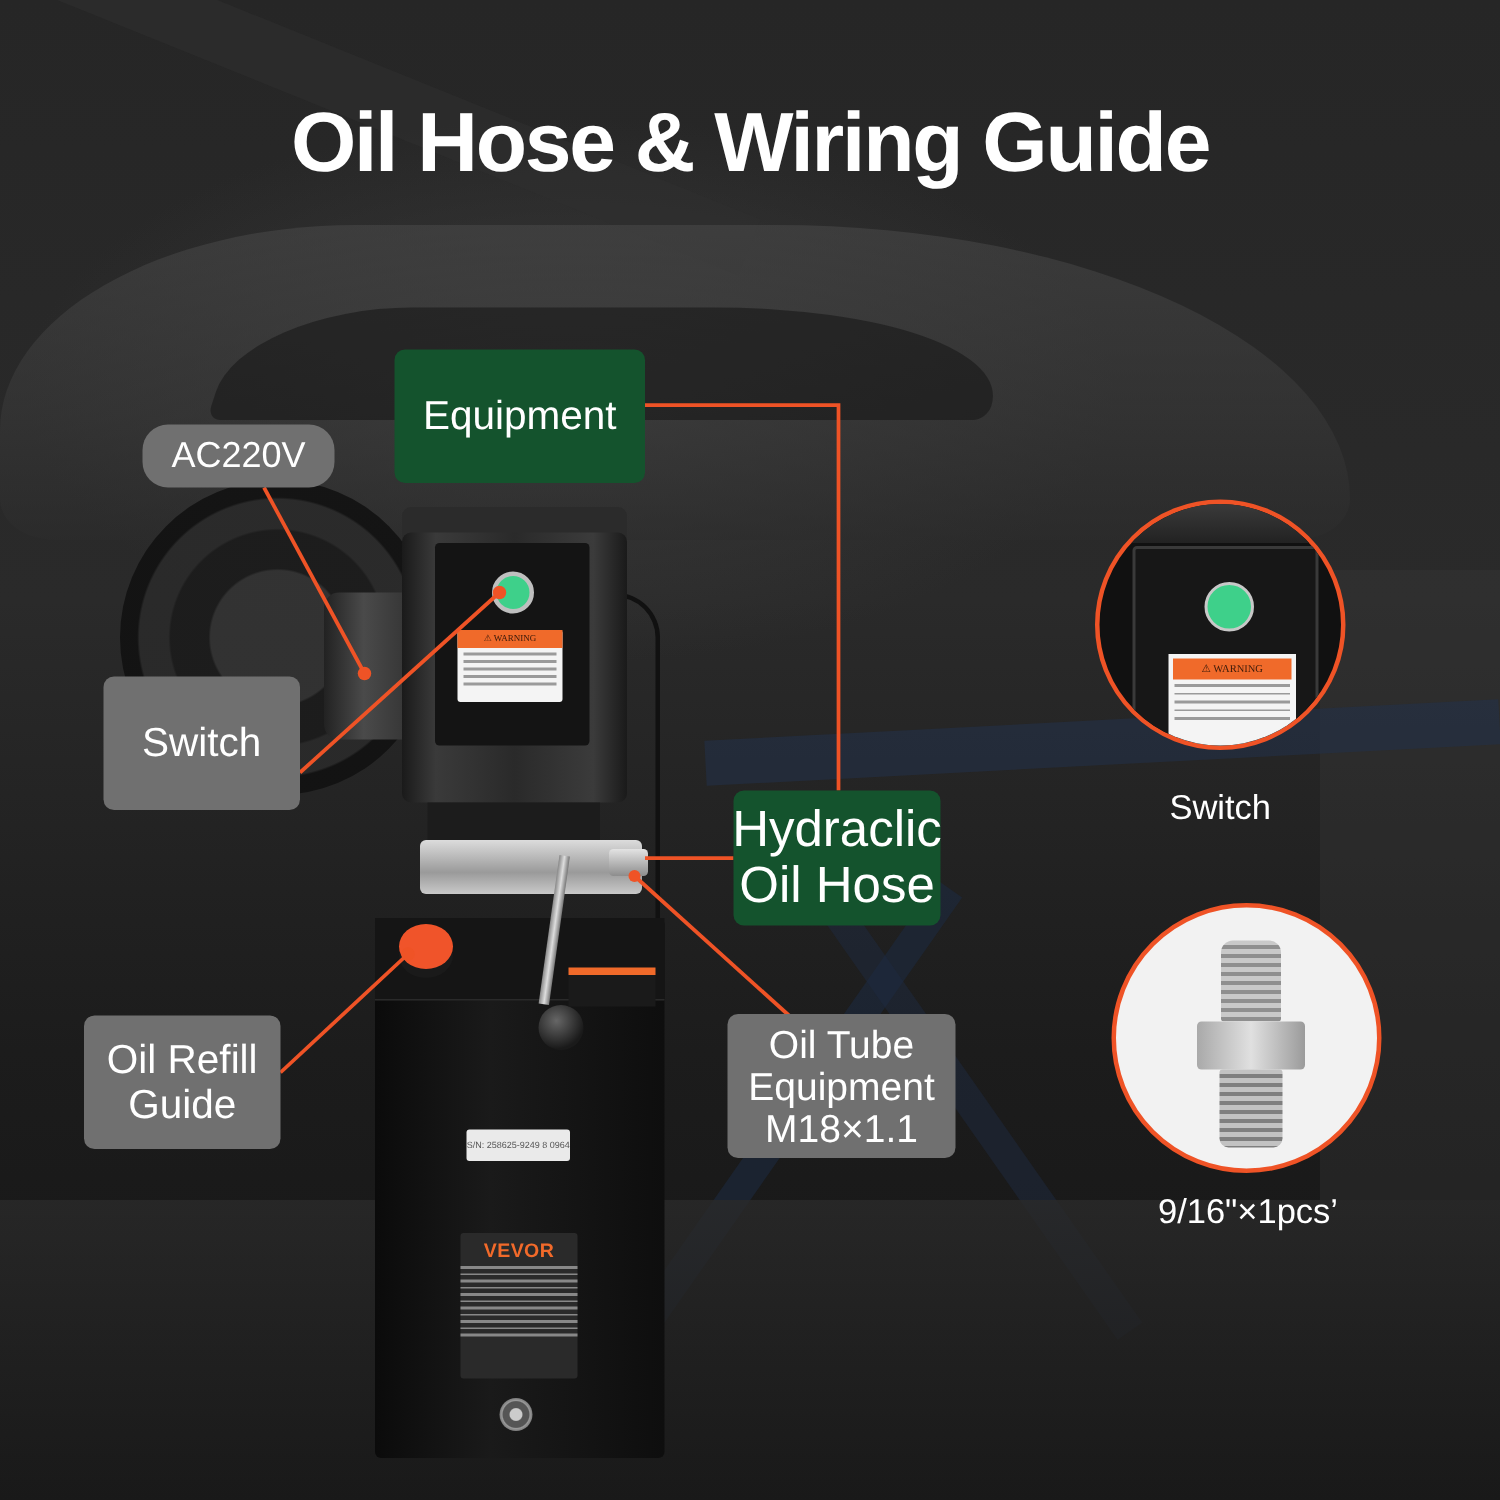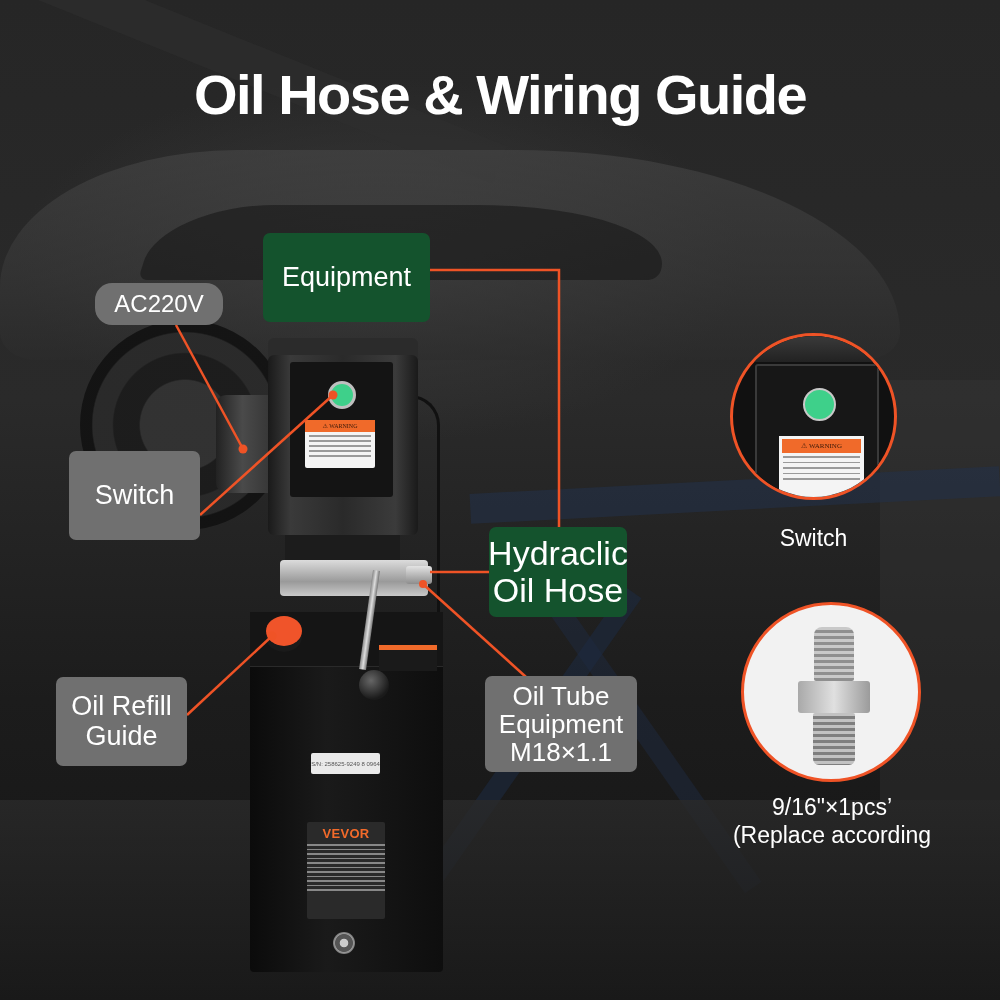--- a/index.html
+++ b/index.html
@@ -221,14 +221,13 @@
 </div>
 <div class="cap-switch">Switch</div>
 
 <div class="circle circle-fitting">
   <div class="fit-top"></div>
   <div class="fit-hex"></div>
   <div class="fit-bot"></div>
 </div>
 <div class="cap-fitting">
   <div>9/16"×1pcs’</div>
-  <div>(Replace according</div>
 </div>
 
 </body></html>

